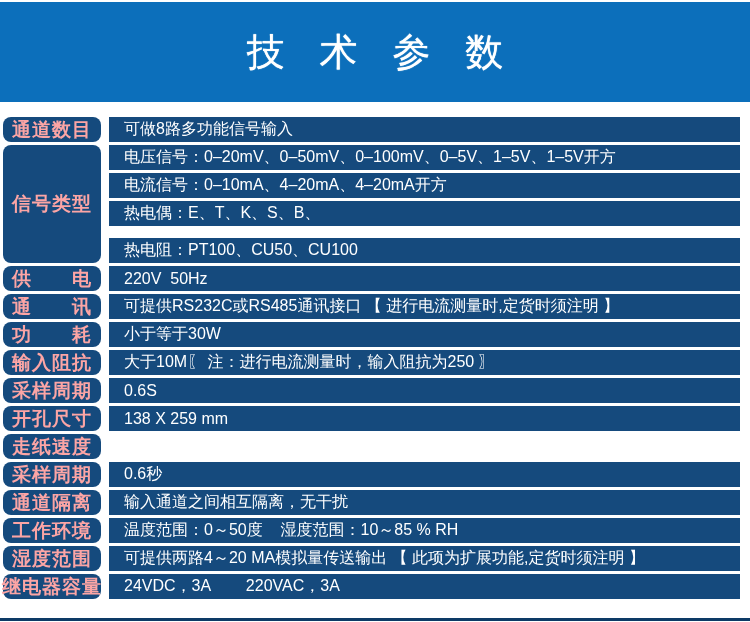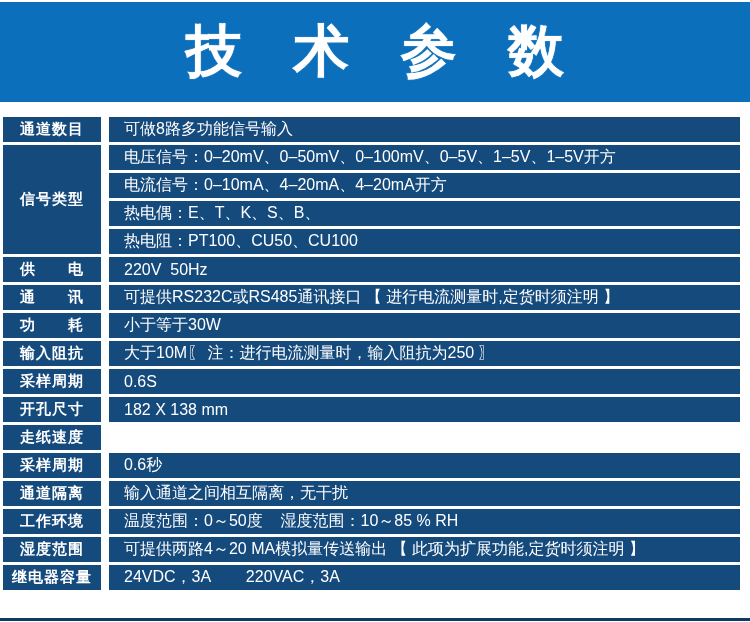--- a/index.html
+++ b/index.html
@@ -10,56 +10,57 @@
     position:relative; overflow:hidden;
   }
   .banner {
     margin-top:2px;
     height:100px; width:100%;
     background:#0c6fbb;
     display:flex; align-items:center; justify-content:center;
   }
   .banner-title {
     color:#ffffff;
-    font-size:56px;
-    font-weight:bold;
+    font-size:38px;
+    font-weight:normal;
     letter-spacing:0.32em;
     margin-left:0.32em; 
     white-space:nowrap;
     text-shadow:0 0 1px #ffffff;
   }
   .spec-table {
     margin:15px 10px 0 3px;
   }
   .row, .group-row { display:flex; margin-bottom:3px; }
   .row { height:25px; }
   .label-cell {
     width:98px; min-width:98px;
     background:#154a7d;
-    color:#ffffff;
-    font-size:15px; font-weight:bold;
+    color:#fca5a5;
+    font-size:19px; font-weight:bold;
     letter-spacing:1px;
     display:flex; align-items:center; justify-content:center;
     white-space:pre;
+    border-radius:8px;
   }
   .content-cell {
     flex:1;
     background:#154a7d;
     color:#ffffff;
     font-size:16px;
     display:flex; align-items:center;
     padding-left:15px;
     white-space:pre;
     overflow:hidden;
   }
   .group-row .label-cell { margin-right:0; }
   .gap-v { width:8px; min-width:8px; background:#ffffff; }
   .subcol { flex:1; display:flex; flex-direction:column;border-radius:25px; }
   .subcol .content-cell { flex:none; height:25px; margin-bottom:3px; }
-  .subcol .content-cell:last-child { margin-bottom:0; }
+  .subcol .content-cell:last-child { margin-bottom:0;margin-top:9px; }
   .bottom-line {
     position:absolute; left:0; bottom:0;
     width:100%; height:4px;
     background:#0d3a66;
     border-bottom:1px solid #ffffff;
     box-sizing:border-box;
   }
 </style>
 </head>
 <body>
@@ -105,21 +106,21 @@
       <div class="content-cell">大于10M〖 注：进行电流测量时，输入阻抗为250 〗</div>
     </div>
     <div class="row">
       <div class="label-cell">采样周期</div>
       <div class="gap-v"></div>
       <div class="content-cell">0.6S</div>
     </div>
     <div class="row">
       <div class="label-cell">开孔尺寸</div>
       <div class="gap-v"></div>
-      <div class="content-cell">182 X 138 mm</div>
+      <div class="content-cell">138 X 259 mm</div>
     </div>
     <div class="row">
       <div class="label-cell">走纸速度</div>
       <div class="gap-v"></div>
     </div>
     <div class="row">
       <div class="label-cell">采样周期</div>
       <div class="gap-v"></div>
       <div class="content-cell">0.6秒</div>
     </div>

